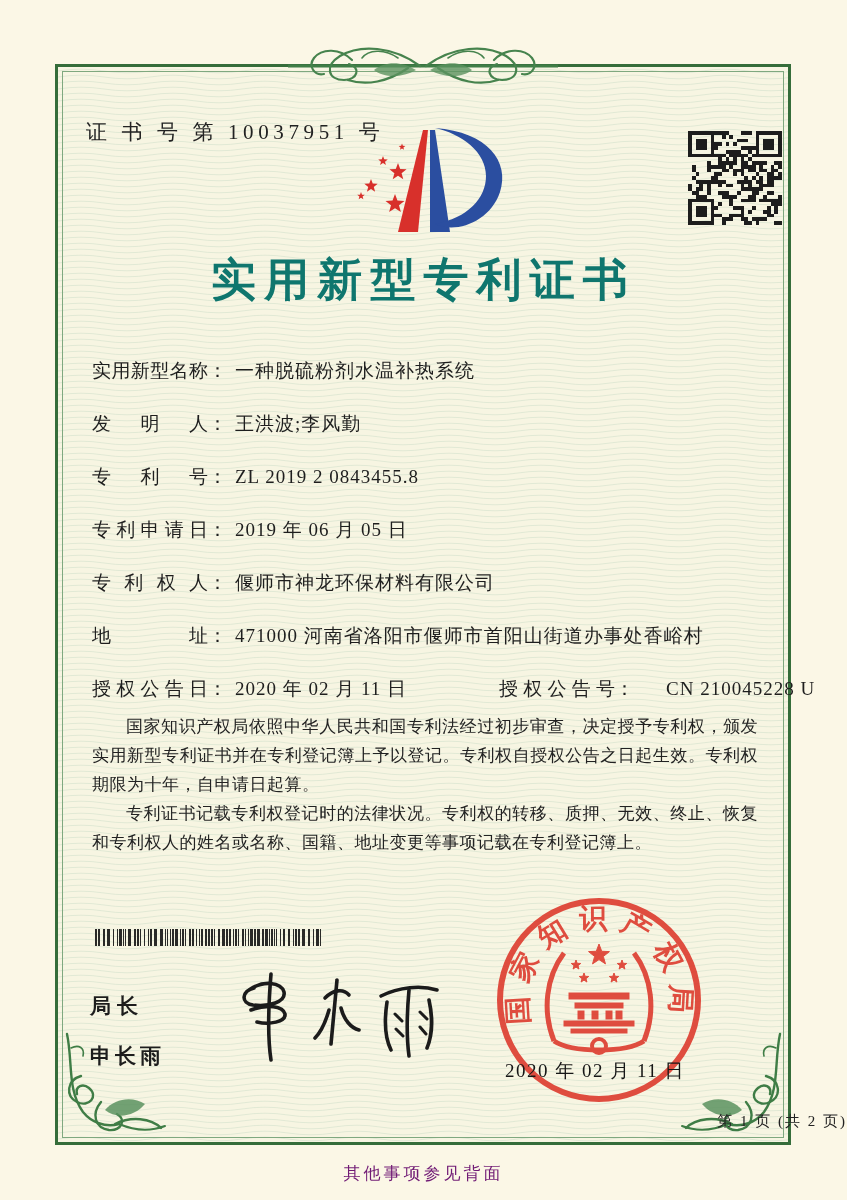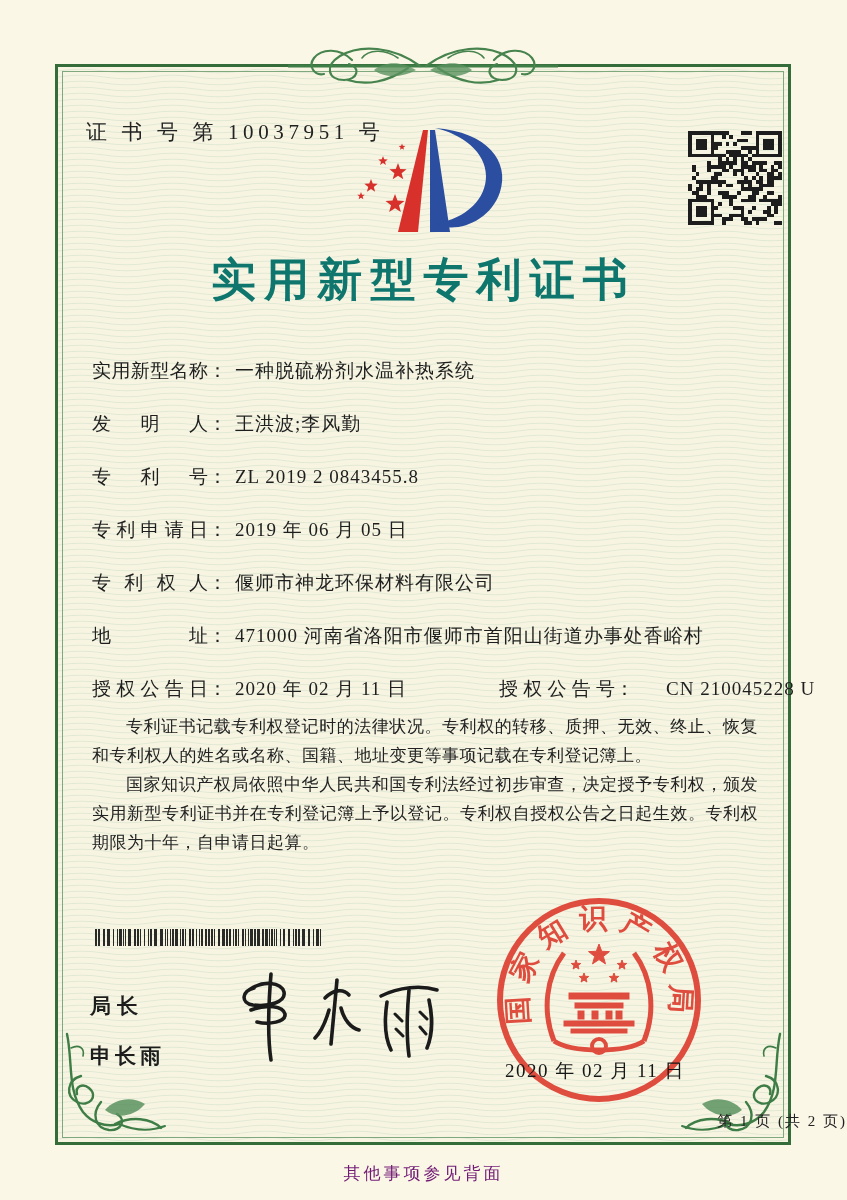--- a/index.html
+++ b/index.html
@@ -687,22 +687,22 @@
         <span class="flabel">
             <span class="ltext2">授权公告号</span>
             <span>：</span>
           </span>
         <span class="fvalue">CN 210045228 U</span>
       </span>
     </div>
   </div>
 
   <div class="paras">
+    <p>国家知识产权局依照中华人民共和国专利法经过初步审查，决定授予专利权，颁发实用新型专利证书并在专利登记簿上予以登记。专利权自授权公告之日起生效。专利权期限为十年，自申请日起算。</p>
     <p>专利证书记载专利权登记时的法律状况。专利权的转移、质押、无效、终止、恢复和专利权人的姓名或名称、国籍、地址变更等事项记载在专利登记簿上。</p>
-    <p>国家知识产权局依照中华人民共和国专利法经过初步审查，决定授予专利权，颁发实用新型专利证书并在专利登记簿上予以登记。专利权自授权公告之日起生效。专利权期限为十年，自申请日起算。</p>
   </div>
 
   <svg class="barcode" viewBox="0 0 228 17" preserveAspectRatio="none">
       <rect x="0" y="0" width="2" height="17" fill="#2a2a28"></rect>
       <rect x="3" y="0" width="2" height="17" fill="#2a2a28"></rect>
       <rect x="8" y="0" width="2" height="17" fill="#2a2a28"></rect>
       <rect x="12" y="0" width="3" height="17" fill="#2a2a28"></rect>
       <rect x="18" y="0" width="1" height="17" fill="#2a2a28"></rect>
       <rect x="22" y="0" width="1" height="17" fill="#2a2a28"></rect>
       <rect x="24" y="0" width="3" height="17" fill="#2a2a28"></rect>

